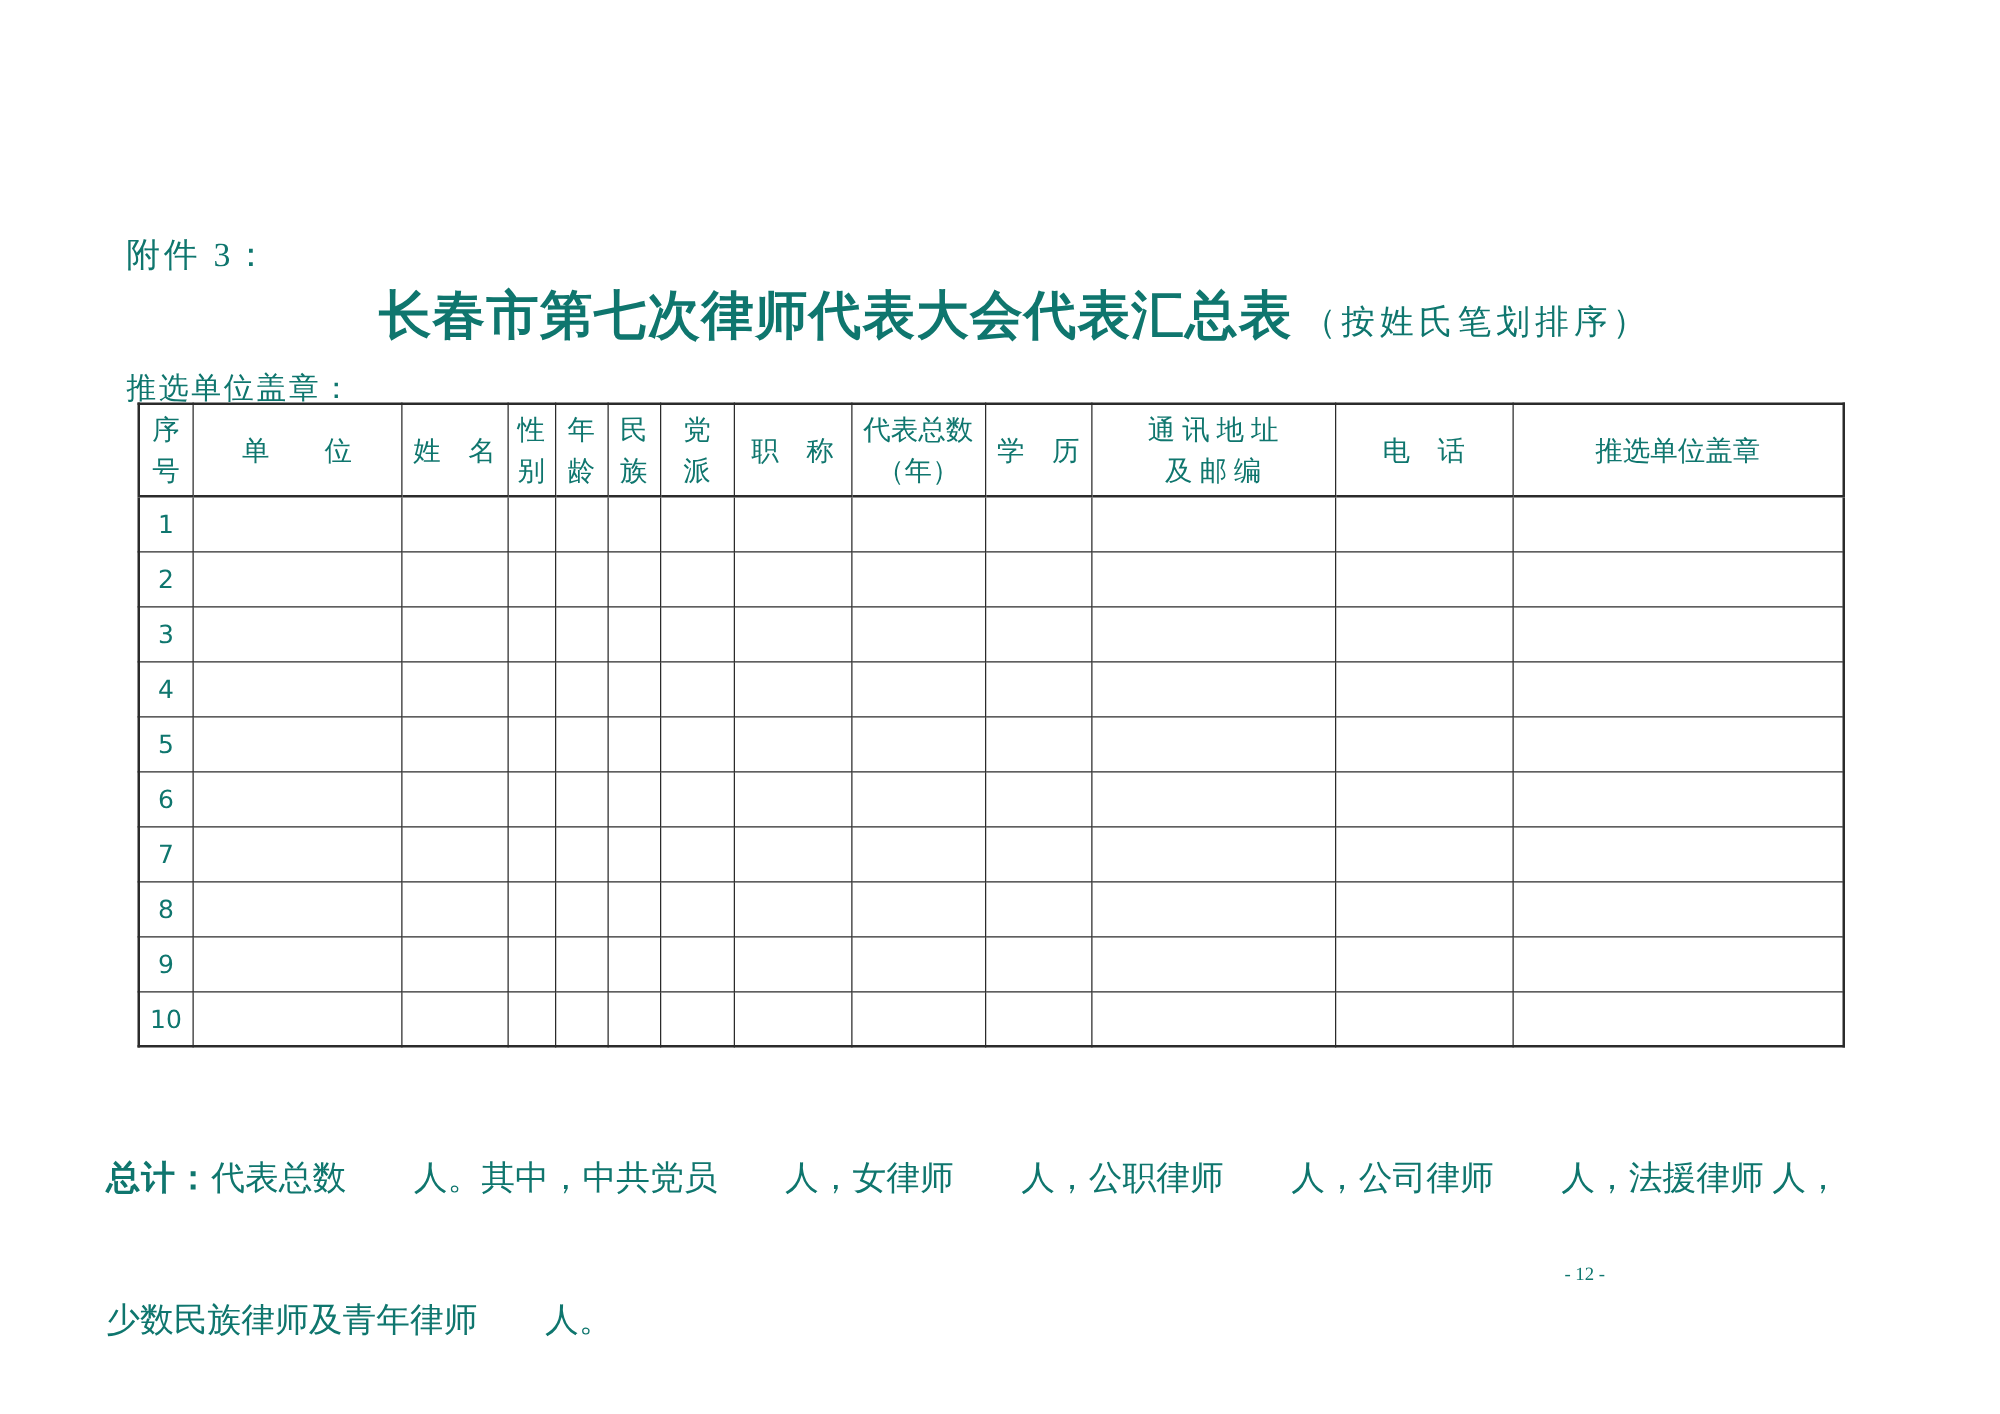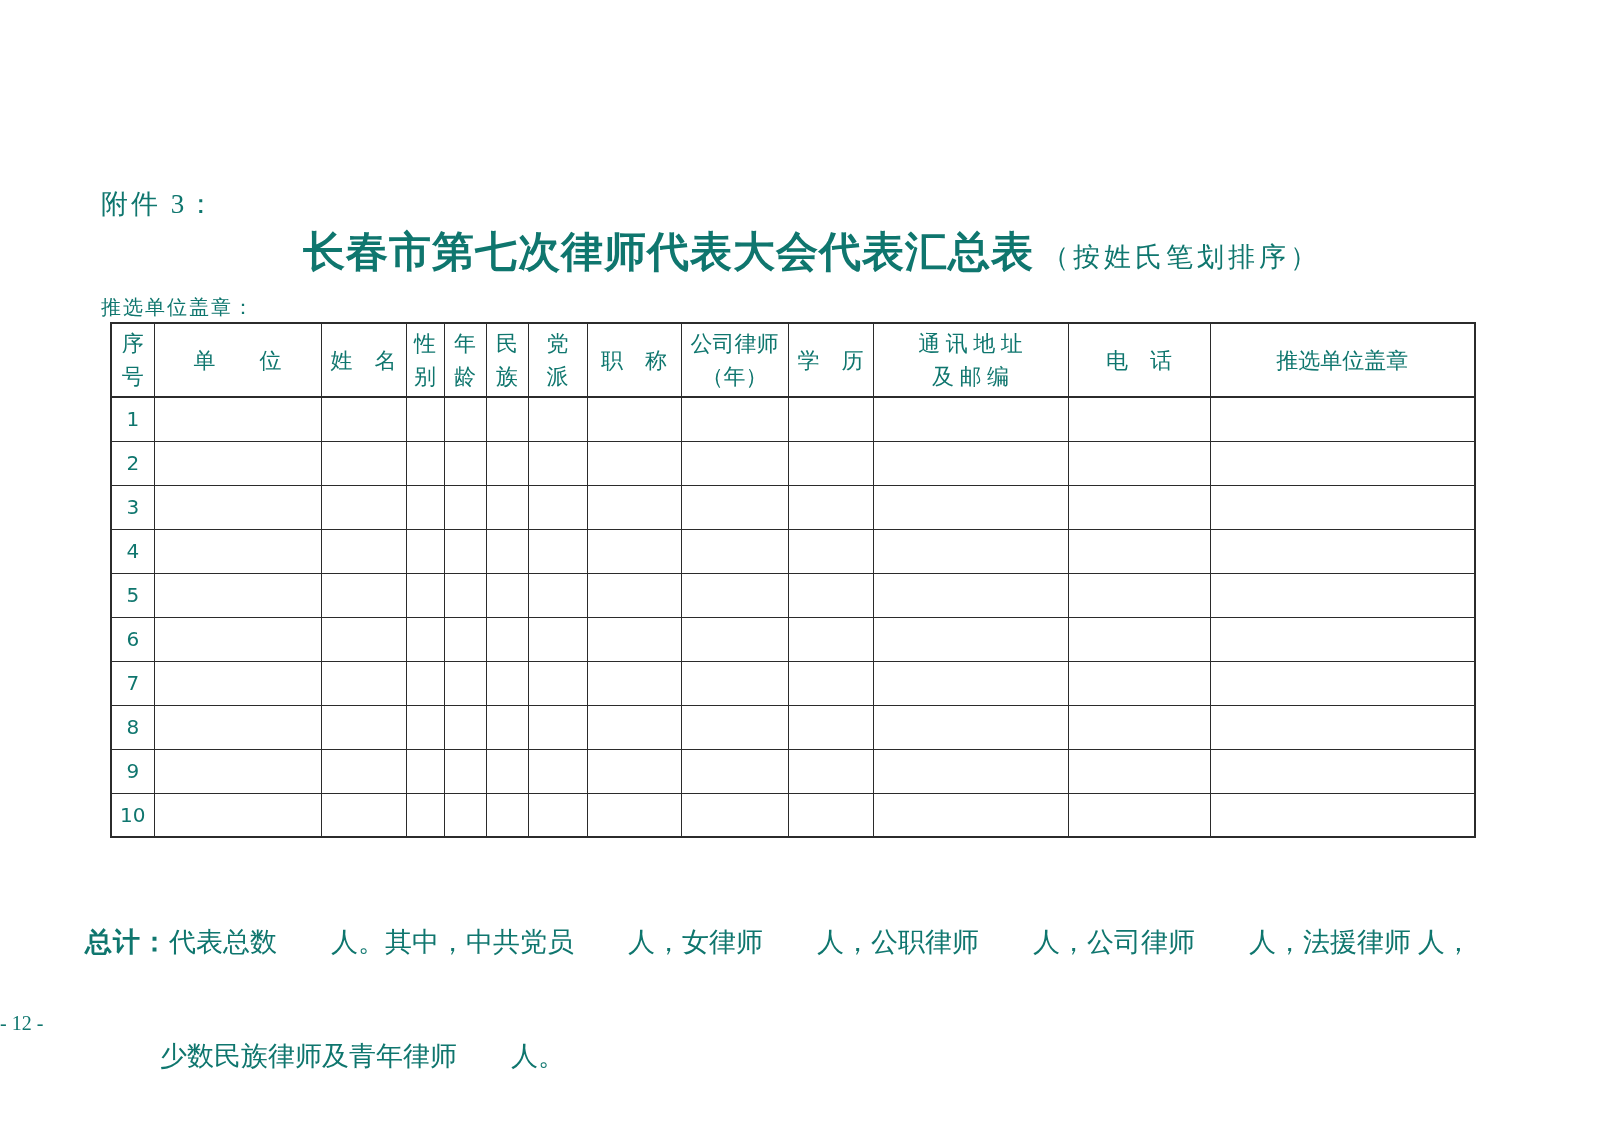--- a/index.html
+++ b/index.html
@@ -37,21 +37,21 @@
   .title-note {
     font-size: 27px;
     font-weight: 400;
     margin-left: 8px;
     letter-spacing: 4px;
   }
   .seal {
     position: absolute;
     left: 101px;
     top: 294px;
-    font-size: 20px;
+    font-size: 24px;
     letter-spacing: 2px;
   }
   table.roster {
     position: absolute;
     left: 110px;
     top: 322px;
     border-collapse: collapse;
     table-layout: fixed;
     border: 2px solid #2b2b2b;
   }
@@ -85,30 +85,29 @@
     line-height: 38px;
     white-space: pre-wrap;
     width: 1420px;
   }
   .summary .prefix {
     font-weight: 700;
     letter-spacing: 1px;
     text-align: center;
   }
   .summary .line2 {
-    margin-left: 75px;
     font-family: Liberation Serif, serif;
   }
   .pageno {
     position: absolute;
     left: 0;
     top: 1012px;
     width: 1284px;
-    text-align: left;
-    font-size: 20px;
+    text-align: right;
+    font-size: 15px;
   }
 </style>
 </head>
 <body>
 
 <div class="page">
 
   <div class="attachment">附件 3：</div>
 
   <div class="title-row">
@@ -141,21 +140,21 @@
         <th>姓　名</th>
         <th>性
 别</th>
         <th>年
 龄</th>
         <th>民
 族</th>
         <th>党
 派</th>
         <th>职　称</th>
-        <th>公司律师
+        <th>代表总数
 （年）</th>
         <th>学　历</th>
         <th>通 讯 地 址
 及 邮 编</th>
         <th>电　话</th>
         <th>推选单位盖章</th>
       </tr>
     </thead>
     <tbody>
         <tr>

